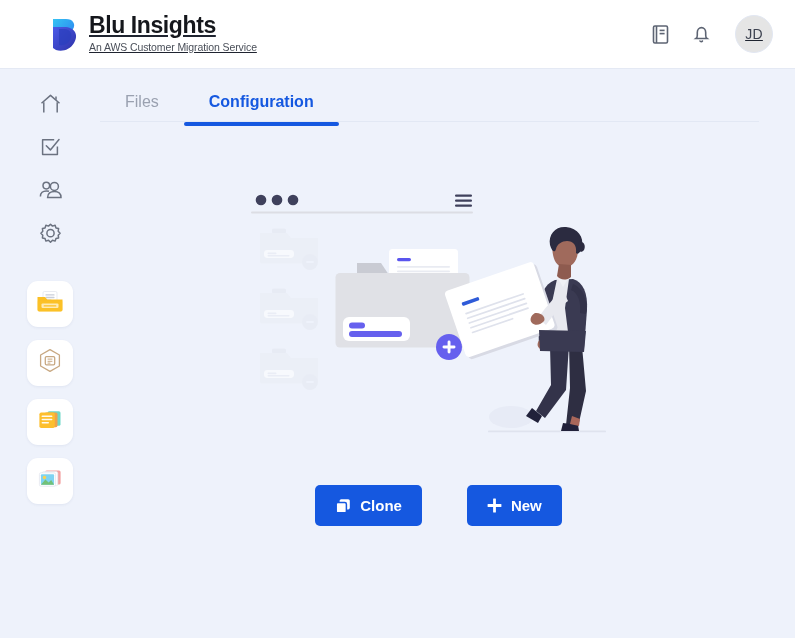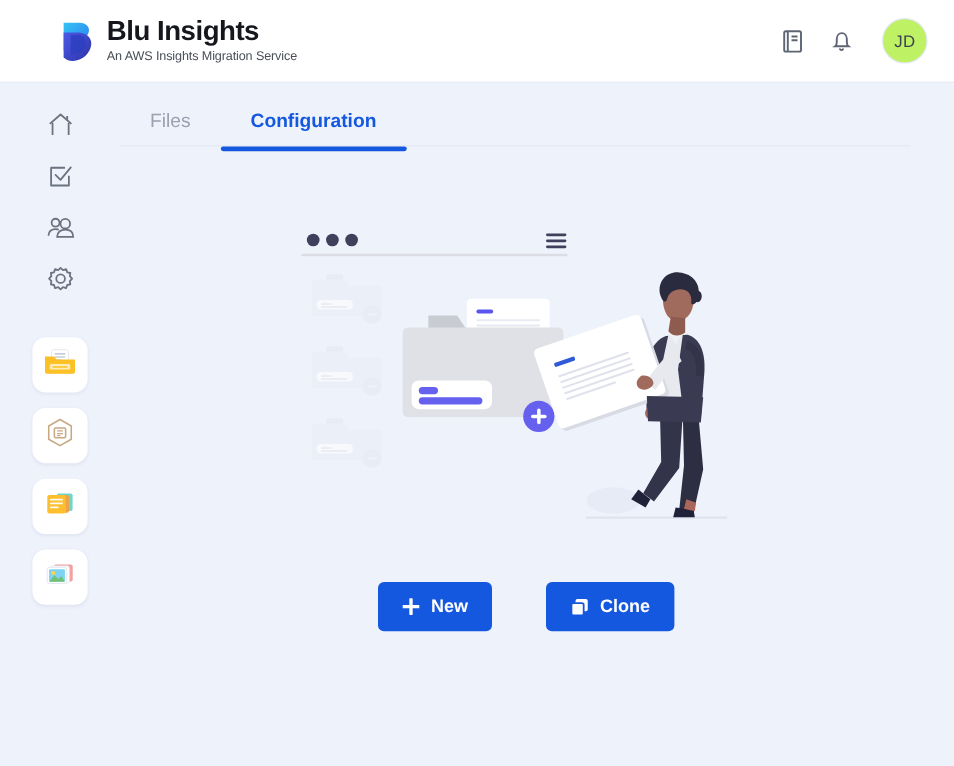--- a/index.html
+++ b/index.html
@@ -21,20 +21,21 @@
   
   .app-header {
     position: relative;
     height: 69px;
     background: #ffffff;
     display: flex;
     align-items: center;
     justify-content: space-between;
     padding: 0 22px 0 50px;
     border-bottom: 1px solid #e4e9f4;
+    text-decoration: underline;
   }
 
   .brand { display: flex; align-items: flex-start; gap: 9px; }
 
   .brand-mark { width: 30px; height: 38px; flex: 0 0 30px; margin-top: 2px; }
 
   .brand-text { display: flex; flex-direction: column; line-height: 1; }
 
   .brand-name {
     font-size: 23px;
@@ -56,21 +57,21 @@
     width: 22px; height: 24px;
     color: #5d6473;
     display: flex; align-items: center; justify-content: center;
     cursor: pointer;
   }
 
   .avatar {
     width: 38px; height: 38px;
     border-radius: 50%;
     border: 1px solid #e2e7f2;
-    background: #bef264;
+    background: #e5e5e5;
     display: flex; align-items: center; justify-content: center;
     font-size: 14px;
     color: #3d4250;
     letter-spacing: 0.3px;
     cursor: pointer;
     margin-left: 4px;
   }
 
   .user-meta { display: flex; flex-direction: column; line-height: 1.25; margin-left: 2px; }
   .user-name { font-size: 14.5px; color: #20242e; }
@@ -199,21 +200,21 @@
             <stop offset="1" stop-color="#2e33a8"></stop>
           </linearGradient>
         </defs>
         <path d="M3 3 L16 3 C23 3 26 8 23 13 L13 26 L3 26 Z" fill="url(#gBlu1)"></path>
         <path d="M3 11 L14 11 C25 11 29 19 24 27 C20 34 12 36 6 34 L3 32 Z" fill="url(#gBlu2)"></path>
         <path d="M9 13 L14 13 C21 13 23 19 20 24 C17 29 12 30 9 29 Z" fill="#2b3fbe" opacity="0.75"></path>
       </svg>
     </span>
     <span class="brand-text">
       <span class="brand-name">Blu Insights</span>
-      <span class="brand-tagline">An AWS Insights Migration Service</span>
+      <span class="brand-tagline">An AWS Customer Migration Service</span>
     </span>
   </div>
 
   <div class="header-right">
 
     <span class="header-icon">
       <svg width="19" height="21" viewBox="0 0 19 21" fill="none" stroke="currentColor" stroke-width="1.6">
         <rect x="2.5" y="2" width="14" height="17" rx="1.4"></rect>
         <line x1="5.5" y1="2" x2="5.5" y2="19"></line>
         <line x1="8.6" y1="6.4" x2="13.6" y2="6.4"></line>
@@ -445,35 +446,35 @@
           <path d="M303 158 C299 160 297 165 300 168 C303 171 309 169 311 165 C312 162 309 157 303 158 Z" fill="#a06a5c"></path>
 
           <path d="M300 150 L347 151 L345 172 L301 171 Z" fill="#3a3a52"></path>
         </svg>
       </div>
 
       <div class="actions">
 
         <button class="btn">
           <span>
+            <svg width="16" height="16" viewBox="0 0 16 16" aria-hidden="true">
+              <rect x="4.6" y="1.2" width="10.2" height="10.2" rx="1.6" fill="#ffffff"></rect>
+              <rect x="1.2" y="4.6" width="10.2" height="10.2" rx="1.6" fill="#ffffff" stroke="#1558e0" stroke-width="1.5"></rect>
+            </svg>
+          </span>
+          <span>Clone</span>
+        </button>
+
+        <button class="btn">
+          <span>
             <svg width="15" height="15" viewBox="0 0 15 15" aria-hidden="true">
               <rect x="0.6" y="6.1" width="13.8" height="2.8" rx="0.5" fill="#ffffff"></rect>
               <rect x="6.1" y="0.6" width="2.8" height="13.8" rx="0.5" fill="#ffffff"></rect>
             </svg>
           </span>
           <span>New</span>
         </button>
 
-        <button class="btn">
-          <span>
-            <svg width="16" height="16" viewBox="0 0 16 16" aria-hidden="true">
-              <rect x="4.6" y="1.2" width="10.2" height="10.2" rx="1.6" fill="#ffffff"></rect>
-              <rect x="1.2" y="4.6" width="10.2" height="10.2" rx="1.6" fill="#ffffff" stroke="#1558e0" stroke-width="1.5"></rect>
-            </svg>
-          </span>
-          <span>Clone</span>
-        </button>
-
       </div>
     </div>
 
   </main>
 </div>
 
 </body></html>

